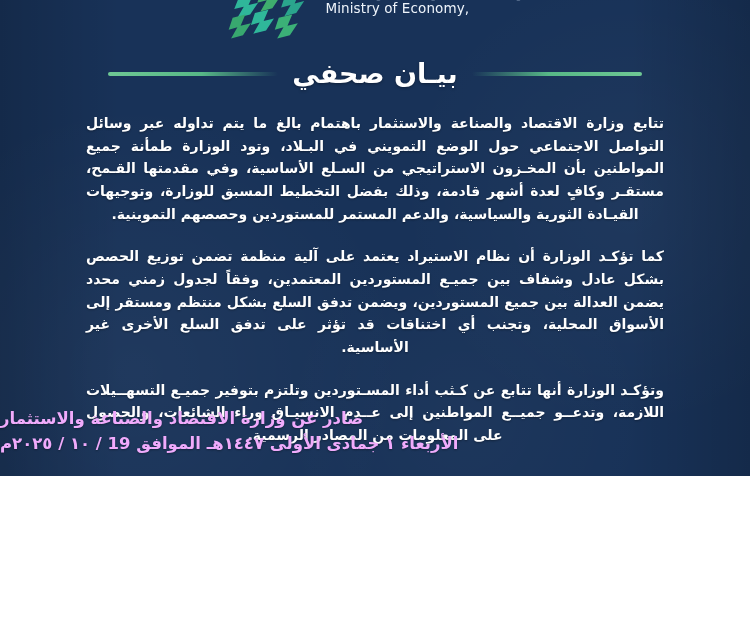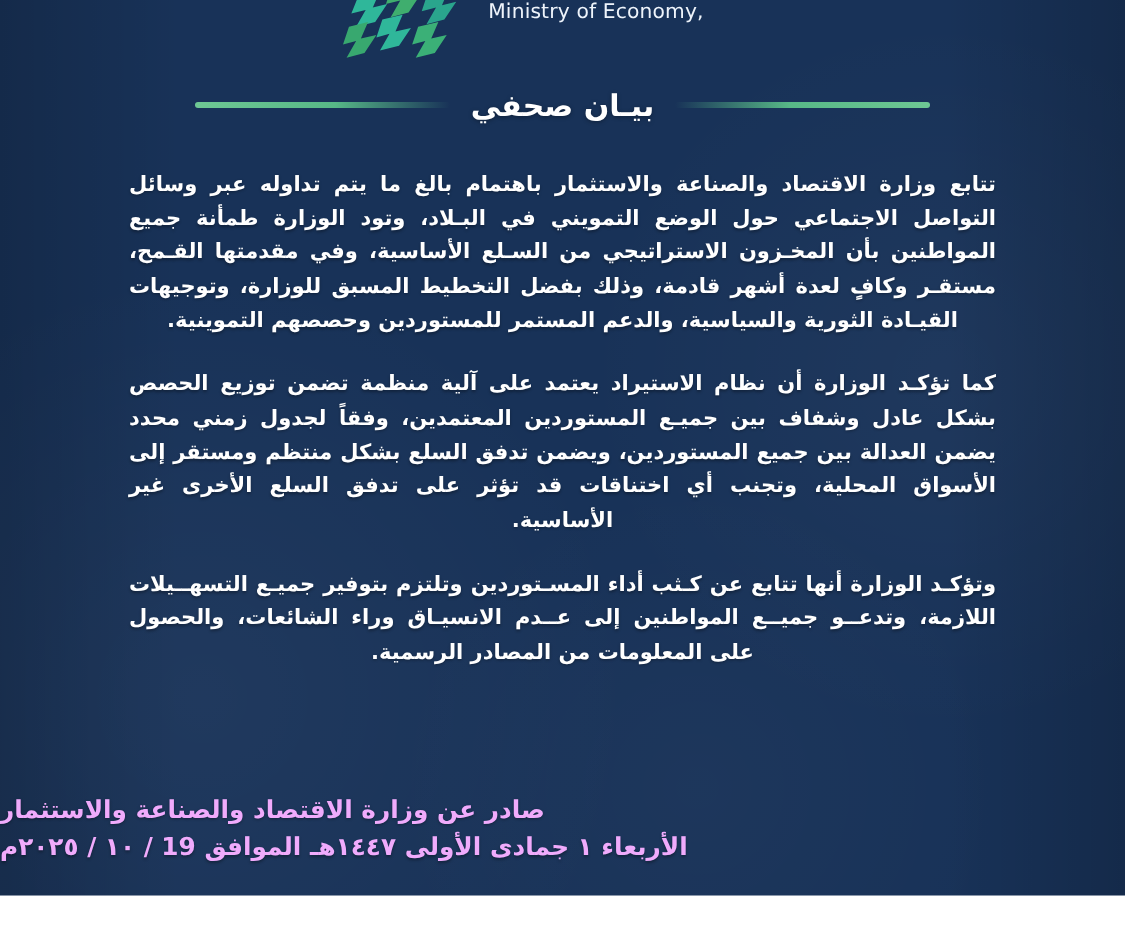--- a/index.html
+++ b/index.html
@@ -5,21 +5,21 @@
   * { margin:0; padding:0; box-sizing:border-box; }
 
   html, body {
     width:750px; height:620px;
     overflow:hidden;
     font-family:"DejaVu Sans","Liberation Sans",sans-serif;
   }
 
   #poster {
     position:relative;
-    width:750px; height:597px;
+    width:750px; height:476px;
     background:
       radial-gradient(ellipse 70% 55% at 50% 8%, rgba(10,26,52,0.95) 0%, rgba(10,26,52,0) 70%),
       radial-gradient(ellipse 90% 70% at 50% 105%, rgba(24,86,140,0.85) 0%, rgba(24,86,140,0) 72%),
       linear-gradient(178deg, #16294a 0%, #183258 28%, #173county 0%, #18406c 62%, #16548c 100%);
     background-color:#183258;
     overflow:hidden;
   }
   
   #poster::before {
     content:"";
@@ -71,21 +71,21 @@
     gap:14px; z-index:4;
   }
   .rule { height:4px; width:170px; border-radius:2px; }
   .rule.right {
     background:linear-gradient(to left, #6ec894 0%, #57b887 55%, rgba(87,184,135,0) 100%);
   }
   .rule.left {
     background:linear-gradient(to right, #6ec894 0%, #57b887 55%, rgba(87,184,135,0) 100%);
   }
   .title {
-    font-size:20px; font-weight:700; color:#ffffff;
+    font-size:27px; font-weight:700; color:#ffffff;
     letter-spacing:2px; white-space:nowrap;
     text-shadow:0 1px 3px rgba(0,0,0,.35);
   }
 
   
   .body-wrap {
     position:absolute; top:112px; left:0; right:0; bottom:62px;
     padding:0 86px;
     display:flex; flex-direction:column;
     z-index:4;

